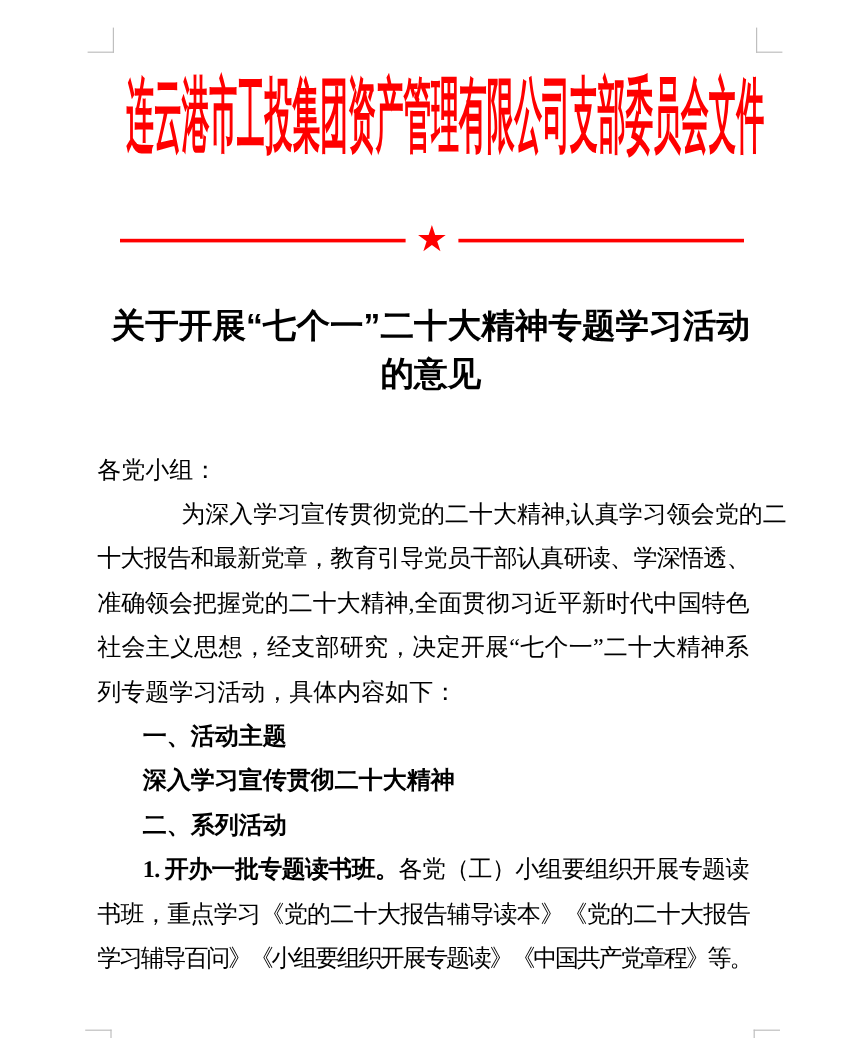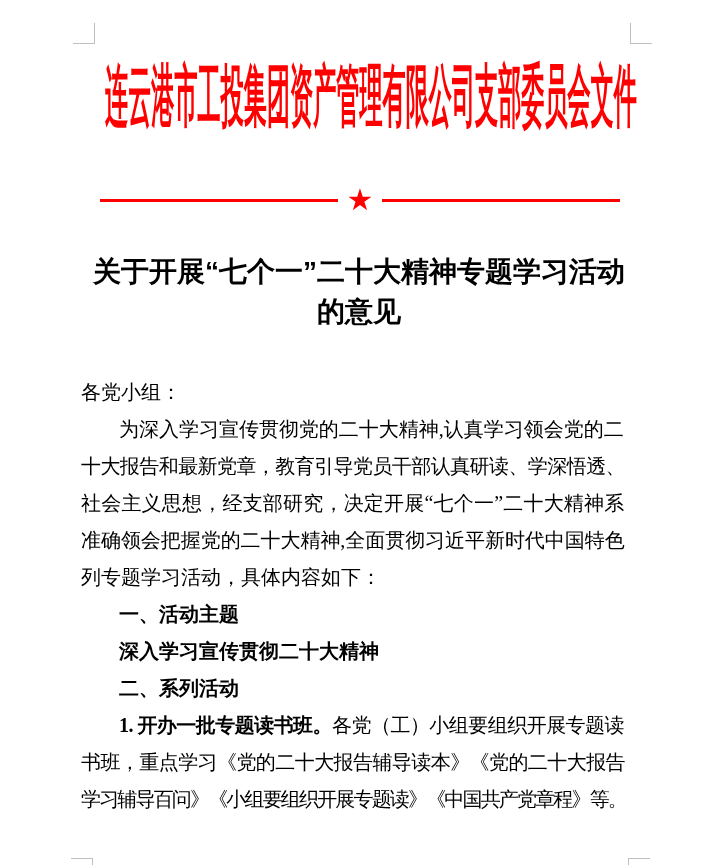--- a/index.html
+++ b/index.html
@@ -105,24 +105,24 @@
   </div>
 
   <h1 class="doc-title">
     <span>关于开展“七个一”二十大精神专题学习活动</span><br>
     <span>的意见</span>
   </h1>
 
   <div class="doc-body">
     <div class="line"><span class="lt">各党小组：</span></div>
     <div id="body-lines">
-        <div class="line indent"><span class="lt" style="letter-spacing: -0.0144231px;"><span>为深入学习宣传贯彻党的二十大精神,认真学习领会党的二</span></span></div>
+        <div class="line indent"><span class="lt" style="letter-spacing: -0.0144231px; margin-left: 32px;"><span>为深入学习宣传贯彻党的二十大精神,认真学习领会党的二</span></span></div>
         <div class="line"><span class="lt" style="letter-spacing: -0.571429px;"><span>十大报告和最新党章，教育引导党员干部认真研读、学深悟透、</span></span></div>
+        <div class="line"><span class="lt" style="letter-spacing: -0.0491071px;"><span>准确领会把握党的二十大精神,全面贯彻习近平新时代中国特色</span></span></div>
         <div class="line"><span class="lt" style="letter-spacing: 0.203125px;"><span>社会主义思想，经支部研究，决定开展“七个一”二十大精神系</span></span></div>
-        <div class="line"><span class="lt" style="letter-spacing: -0.0491071px;"><span>准确领会把握党的二十大精神,全面贯彻习近平新时代中国特色</span></span></div>
         <div class="line"><span class="lt"><span>列专题学习活动，具体内容如下：</span></span></div>
         <div class="line indent"><span class="lt"><b>一、活动主题</b></span></div>
         <div class="line indent"><span class="lt"><b>深入学习宣传贯彻二十大精神</b></span></div>
         <div class="line indent"><span class="lt"><b>二、系列活动</b></span></div>
         <div class="line indent"><span class="lt" style="letter-spacing: -0.535714px; font-family: Liberation Serif, serif;"><b>1. 开办一批专题读书班。</b><span>各党（工）小组要组织开展专题读</span></span></div>
         <div class="line"><span class="lt" style="letter-spacing: -0.571429px;"><span>书班，重点学习《党的二十大报告辅导读本》《党的二十大报告</span></span></div>
         <div class="line"><span class="lt" style="letter-spacing: -1.83333px;"><span>学习辅导百问》《小组要组织开展专题读》《中国共产党章程》等。</span></span></div>
       </div>
   </div>
 

